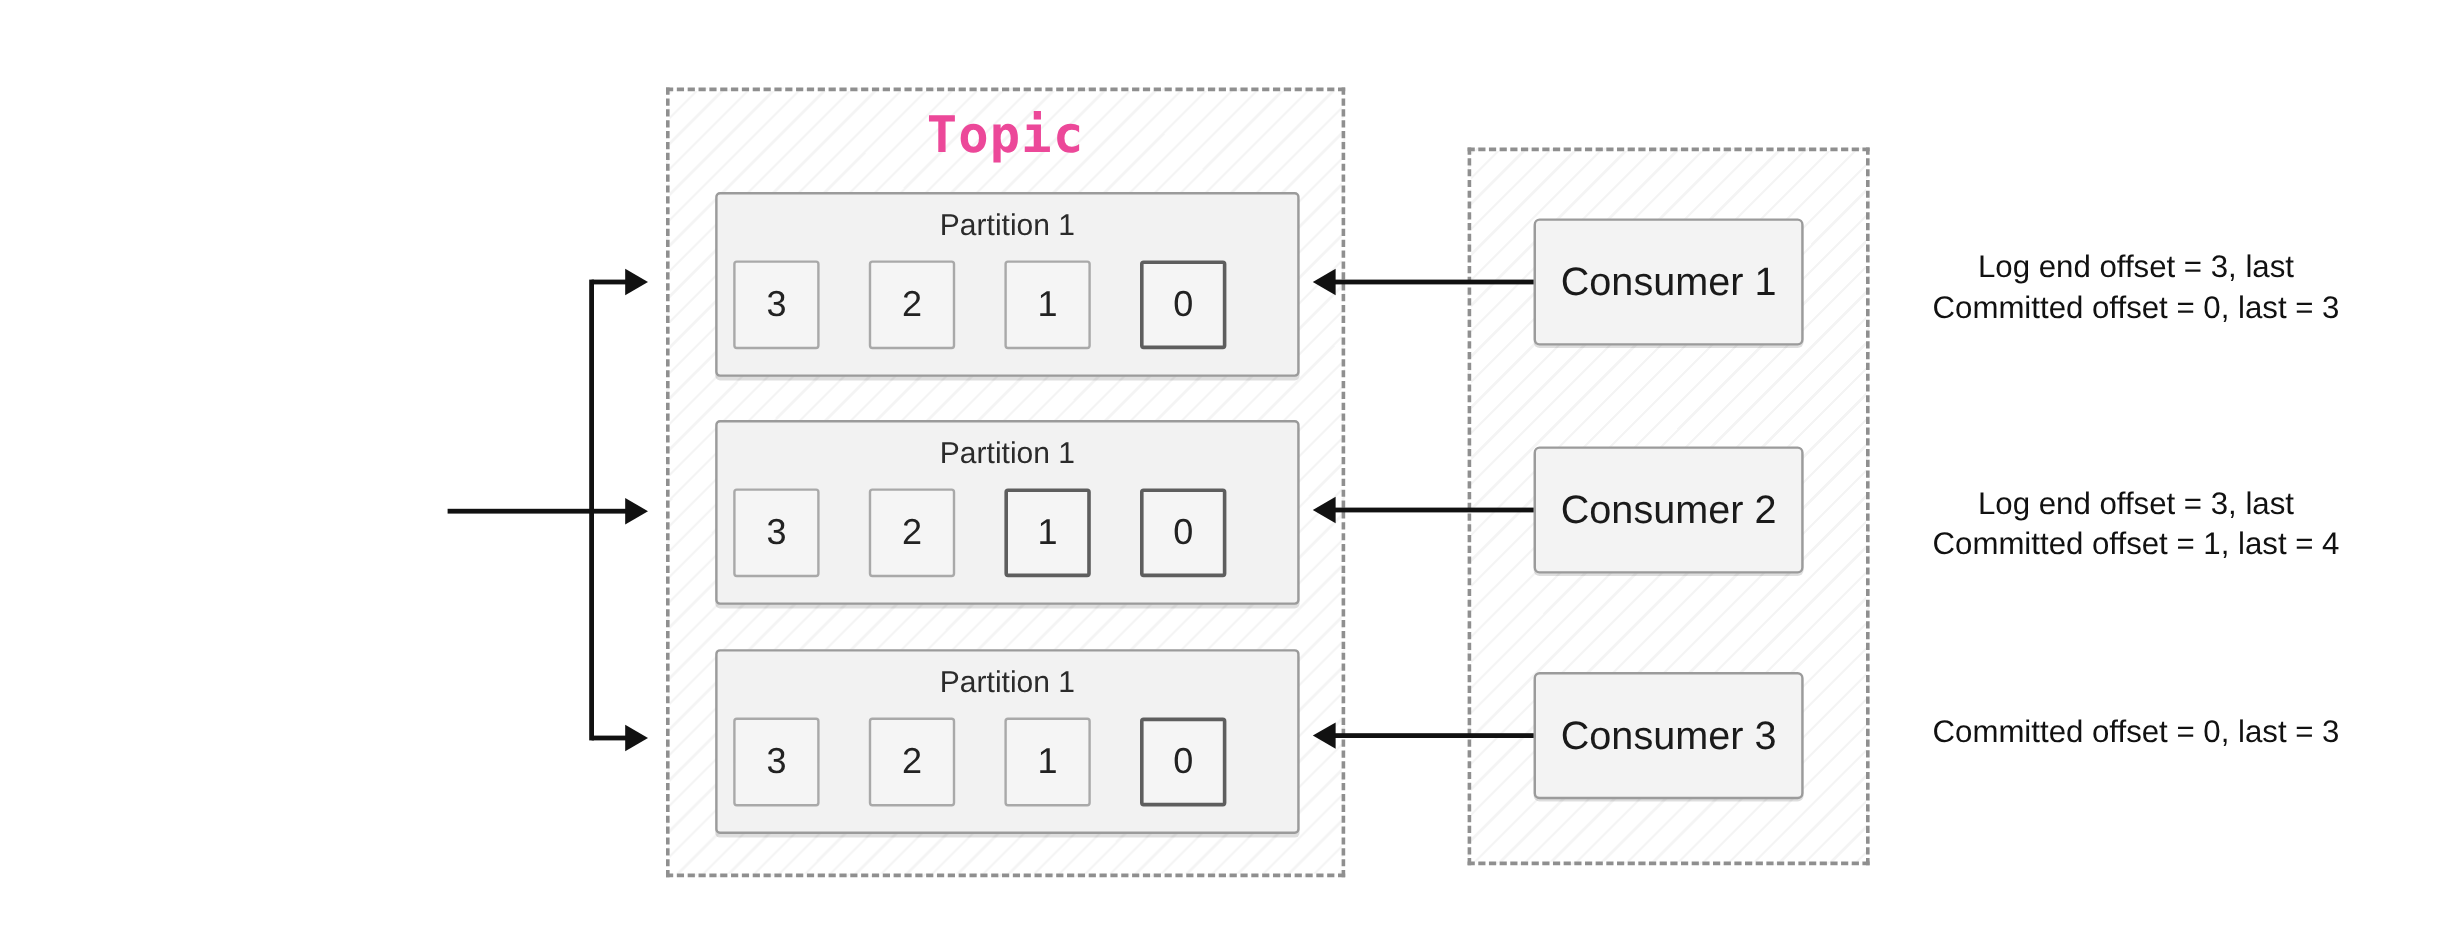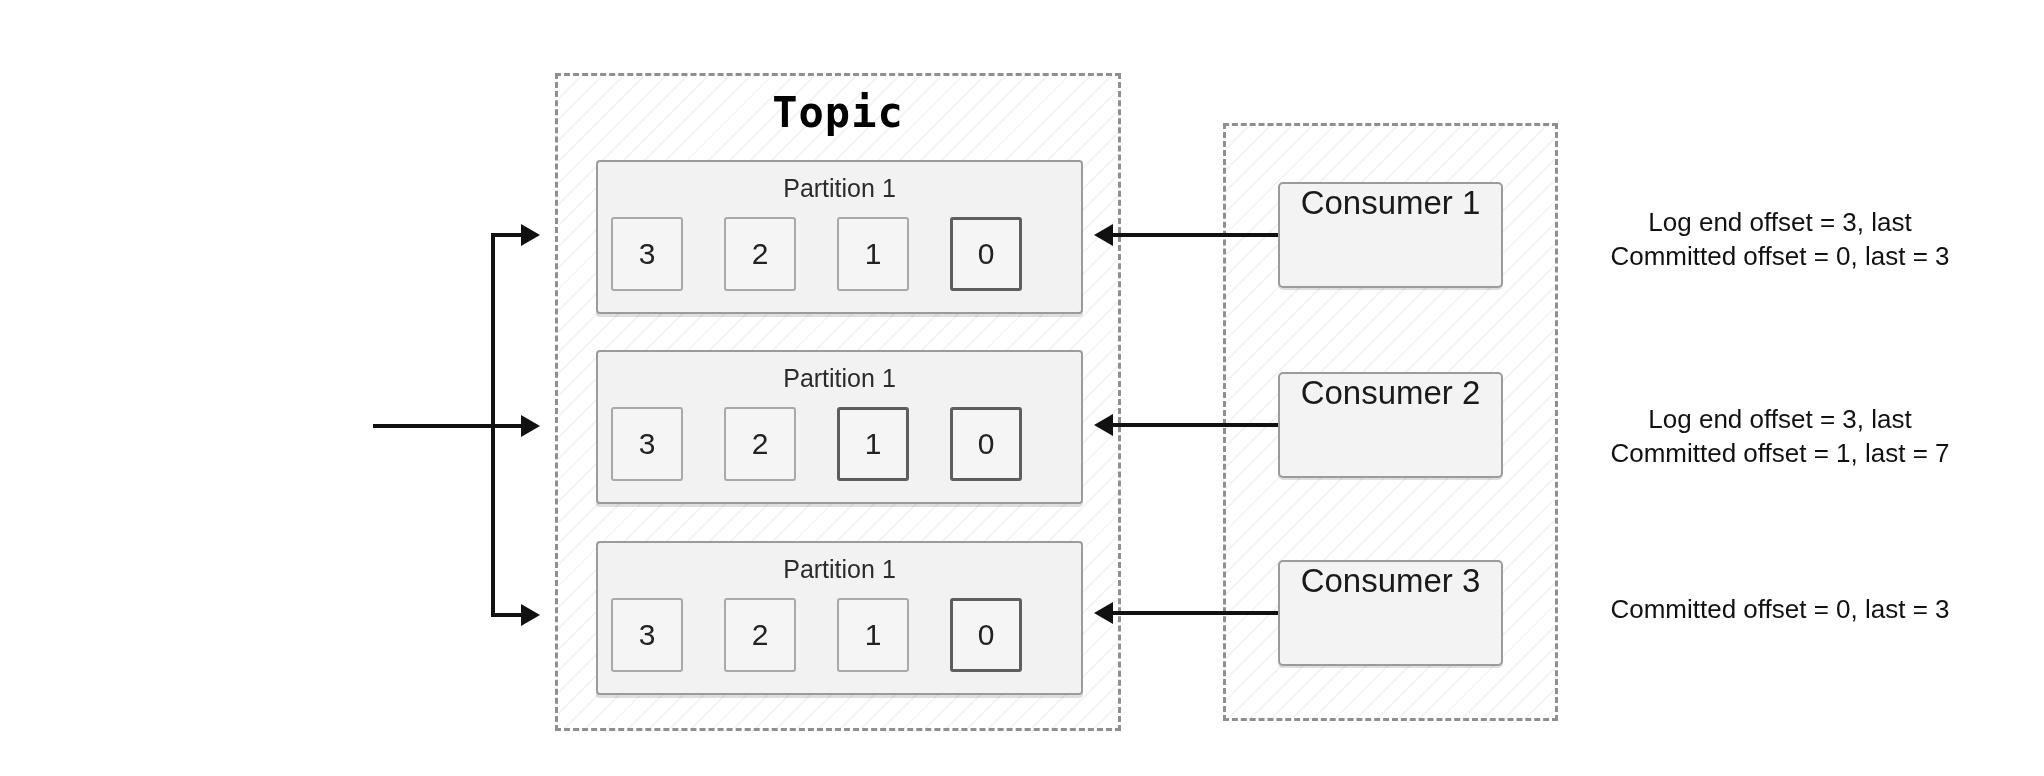--- a/index.html
+++ b/index.html
@@ -30,31 +30,31 @@
   #group-box   { left: 1223px; top: 123px; width: 335px; height: 598px; }
 
   #topic-title {
     position: absolute;
     left: 555px; top: 88px; width: 566px;
     text-align: center;
     font-family: "DejaVu Sans Mono", monospace;
     font-weight: bold;
     font-size: 42px;
     letter-spacing: 1px;
-    color: #000000;
+    color: #ec4899;
   }
 
   .node-box {
     position: absolute;
     background: #f2f2f2;
     border: 2px solid #9b9b9b;
     border-radius: 5px;
     box-sizing: border-box;
     display: flex;
-    align-items: flex-start;
+    align-items: center;
     justify-content: center;
     box-shadow: 0 2px 0 rgba(0,0,0,0.13);
   }
   #producer-box { left: 115px; top: 322px; width: 237px; height: 208px; font-size: 36px; }
   .consumer-box { left: 1278px; width: 225px; height: 106px; font-size: 33px; background: #f3f3f3; }
   #consumer-1 { top: 182px; }
   #consumer-2 { top: 372px; }
   #consumer-3 { top: 560px; }
 
   .partition {
@@ -223,19 +223,19 @@
   <div class="arrow-head-left" style="left:1094px; top:414px;"></div>
   <div class="arrow-line" style="left:1112px; top:611px; width:166px; height:4px;"></div>
   <div class="arrow-head-left" style="left:1094px; top:602px;"></div>
 
   <div id="annotation-1" class="annotation">
     <div>Log end offset = 3, last</div>
     <div>Committed offset = 0, last = 3</div>
   </div>
   <div id="annotation-2" class="annotation">
     <div>Log end offset = 3, last</div>
-    <div>Committed offset = 1, last = 7</div>
+    <div>Committed offset = 1, last = 4</div>
   </div>
   <div id="annotation-3" class="annotation">
     <div>Committed offset = 0, last = 3</div>
   </div>
 
 </div>
 
 </body></html>

